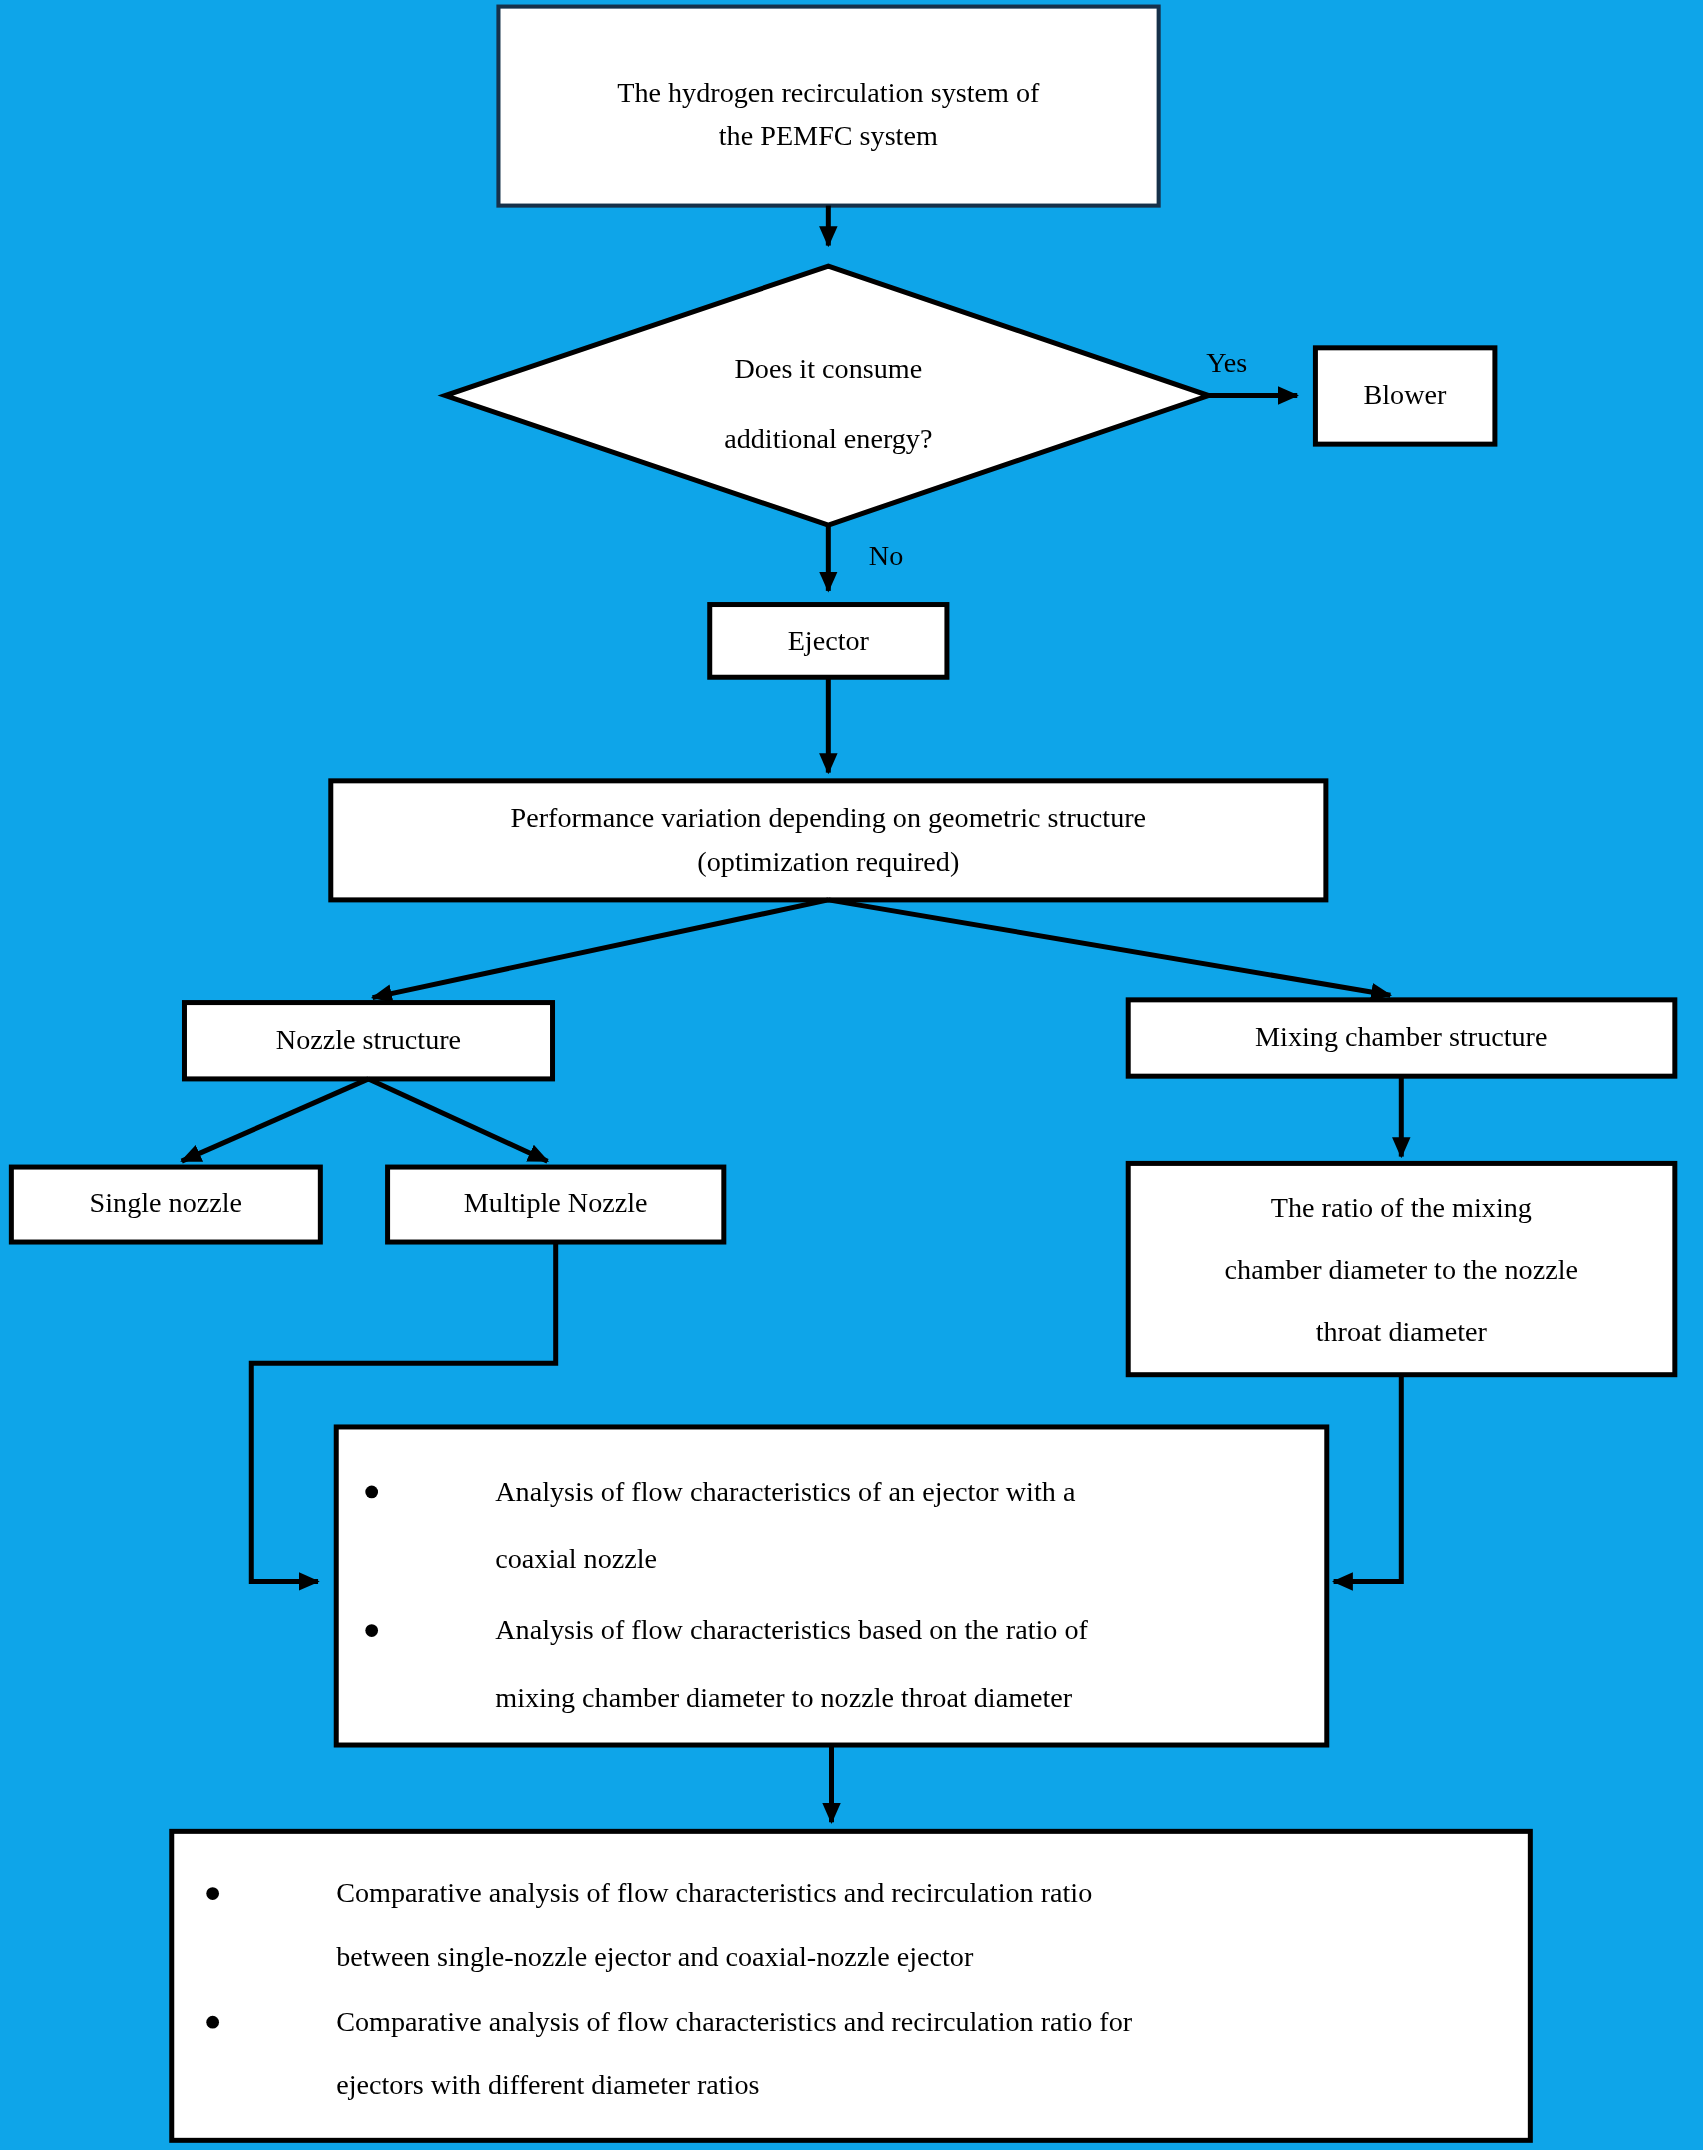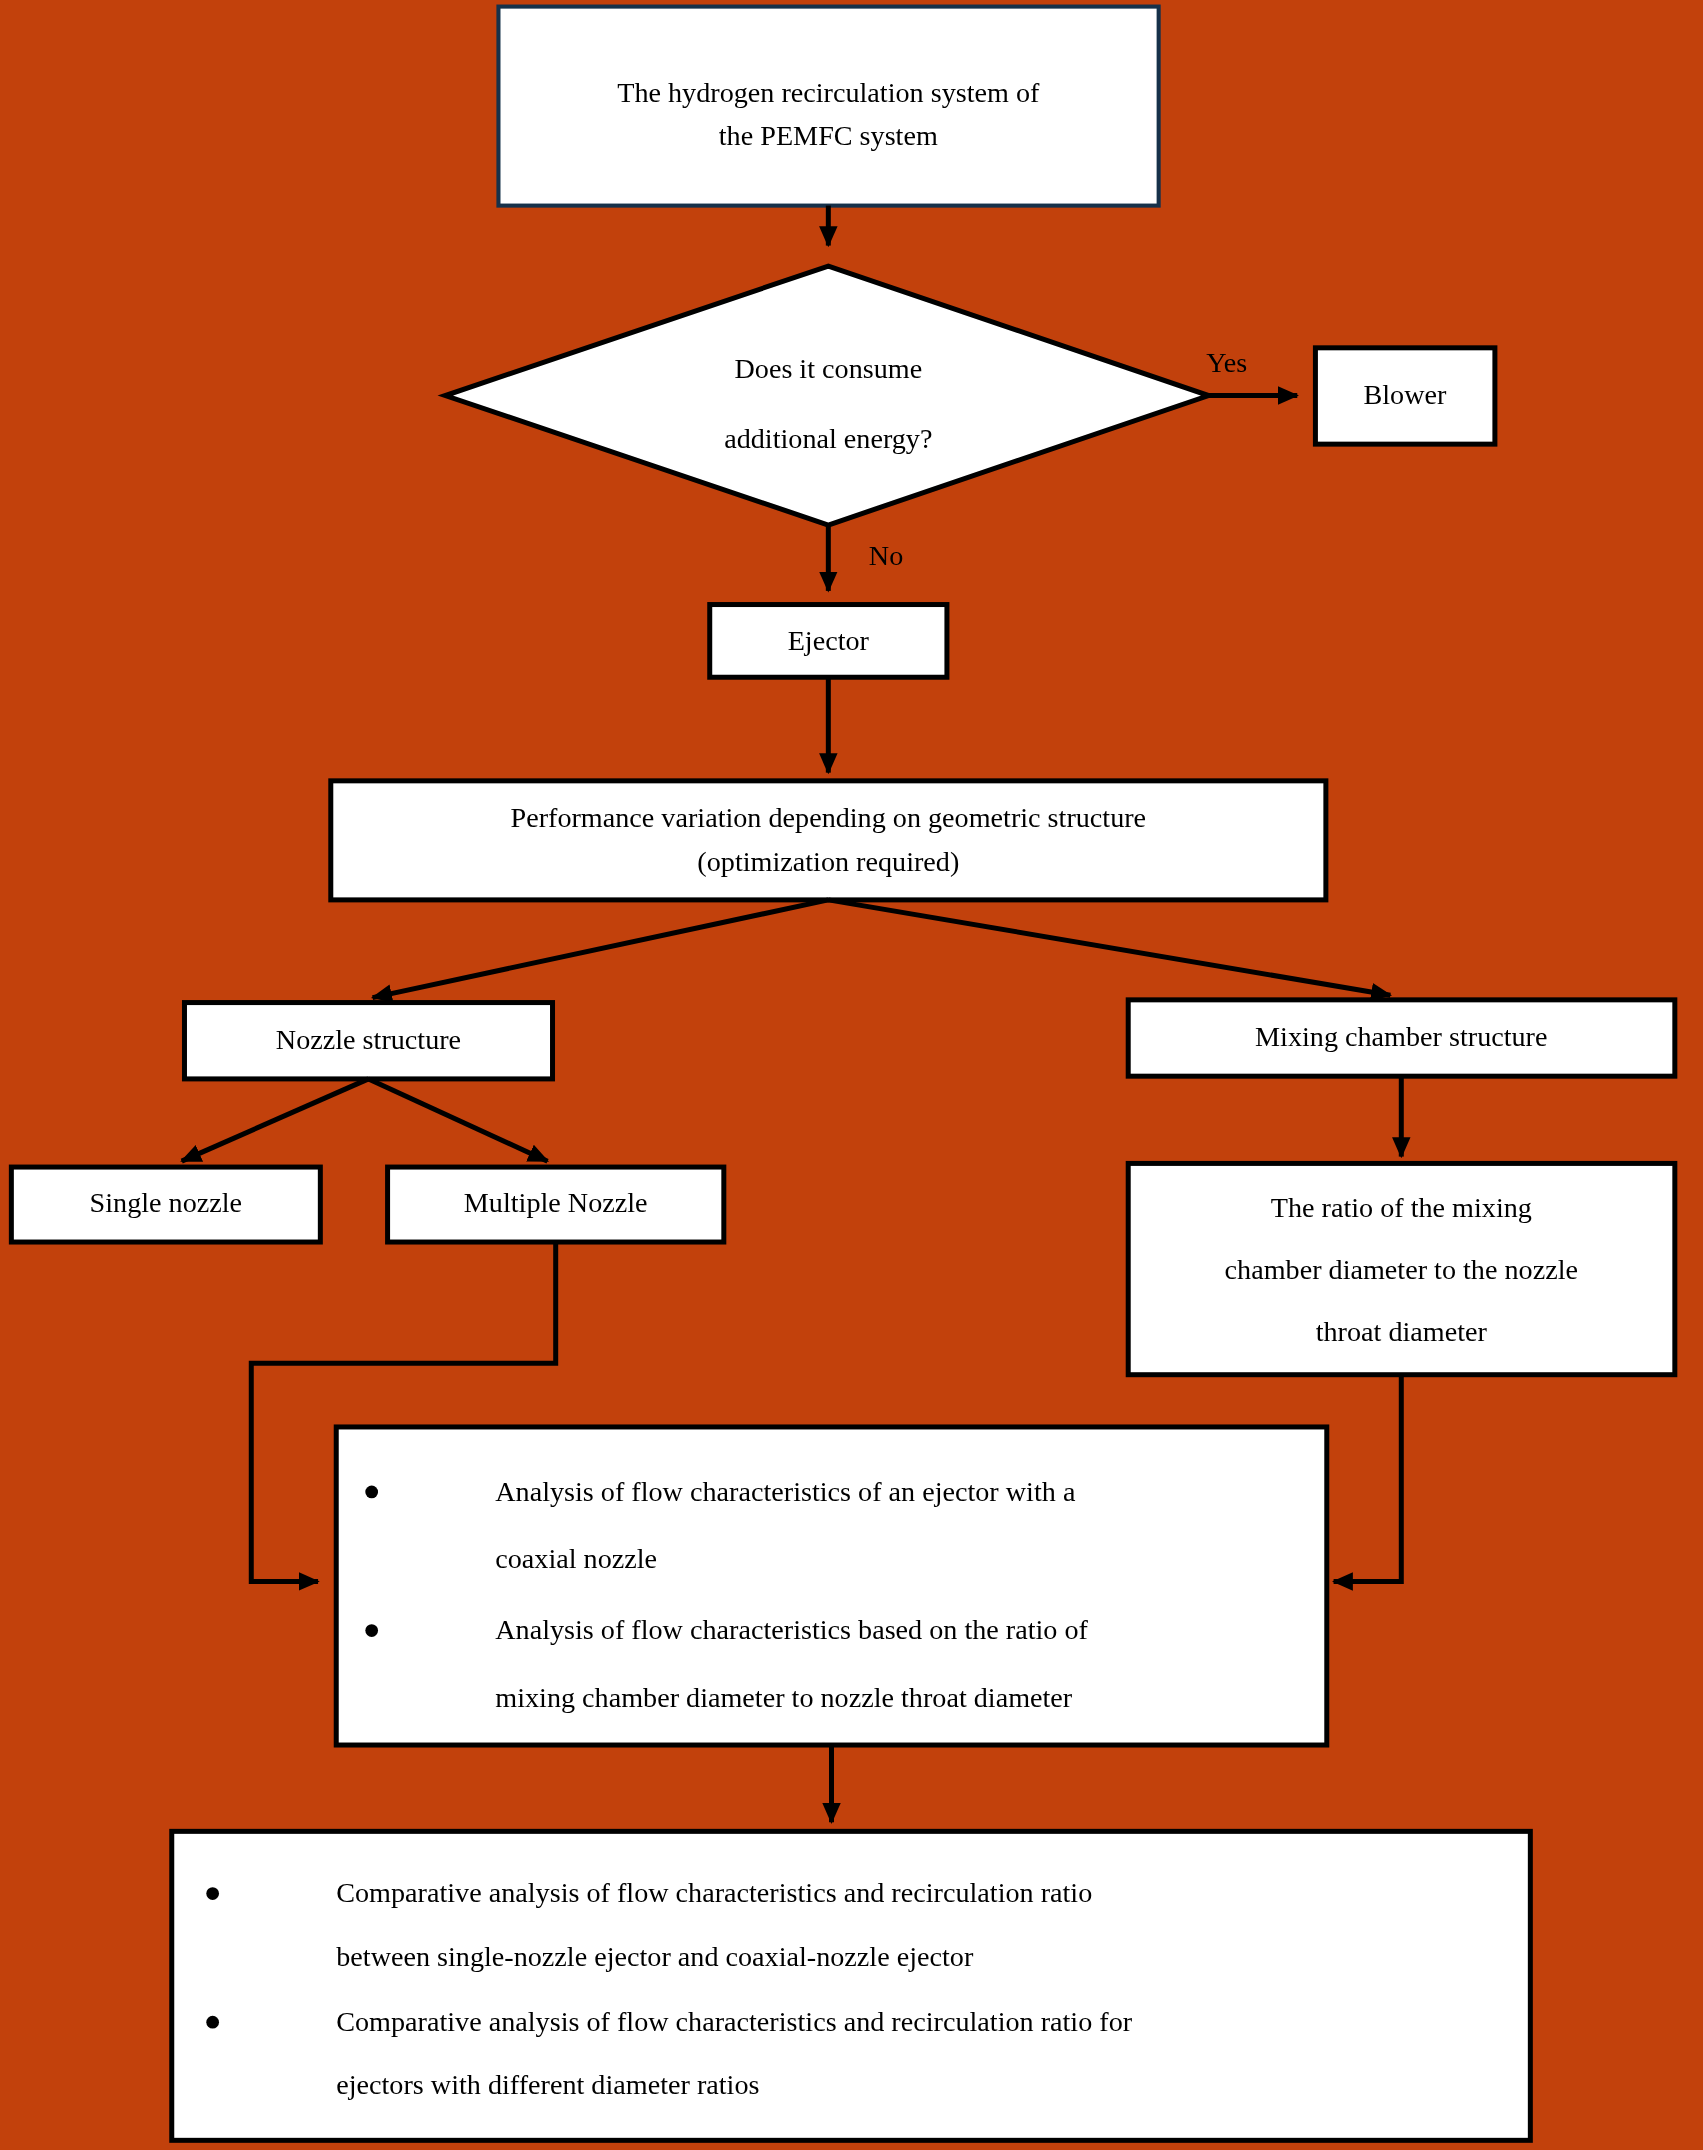--- a/index.html
+++ b/index.html
@@ -7,21 +7,21 @@
     padding: 0;
     background: #ffffff;
   }
   body {
     font-family: "Liberation Serif", "DejaVu Serif", serif;
   }
   #flowchart-root {
     position: relative;
     width: 1703px;
     height: 2151px;
-    background: #c2410c;
+    background: #0ea5e9;
     overflow: hidden;
   }
   svg.diagram {
     display: block;
     width: 1703px;
     height: 2151px;
   }
   .node-label {
     font-family: "Liberation Serif", "DejaVu Serif", serif;
     fill: #000000;

